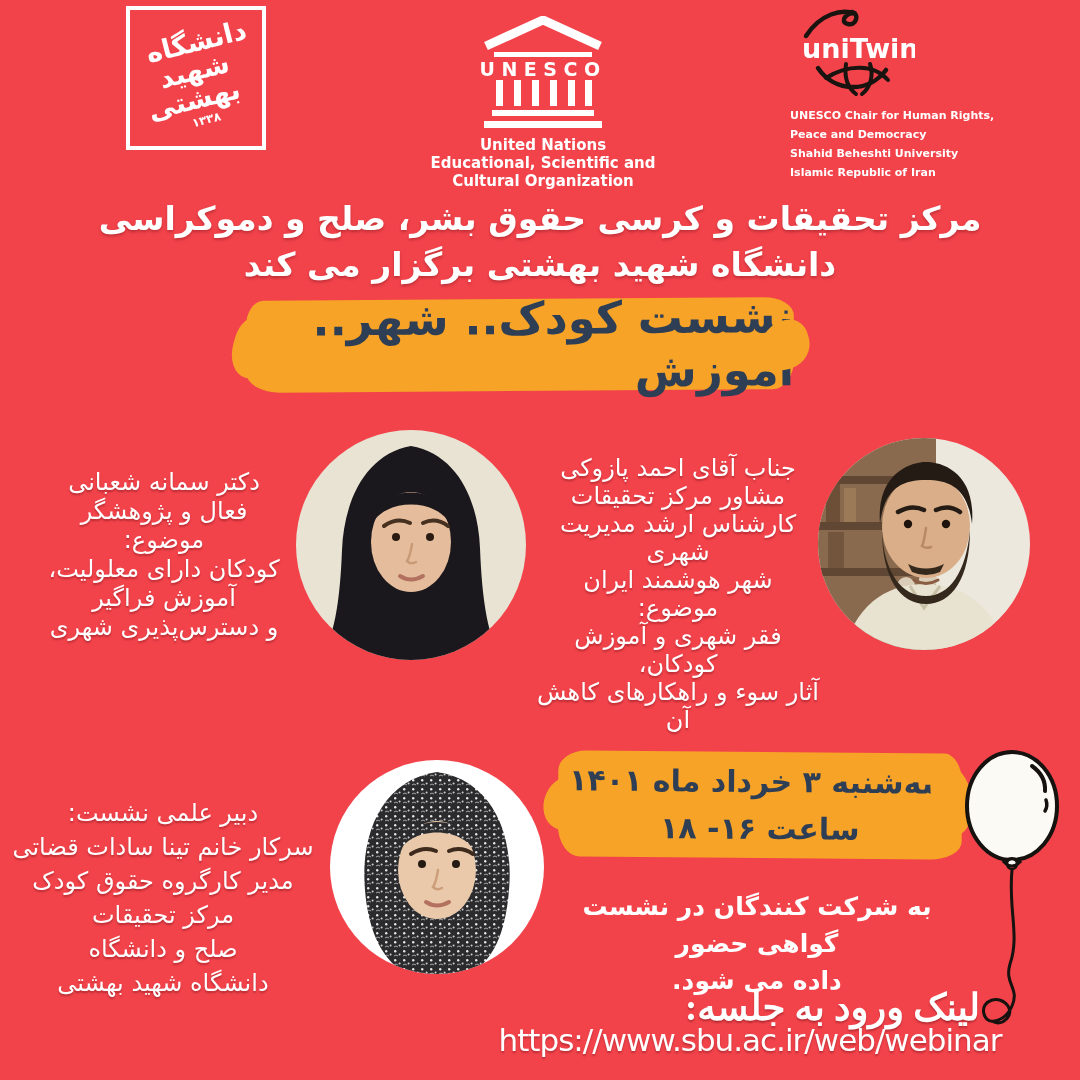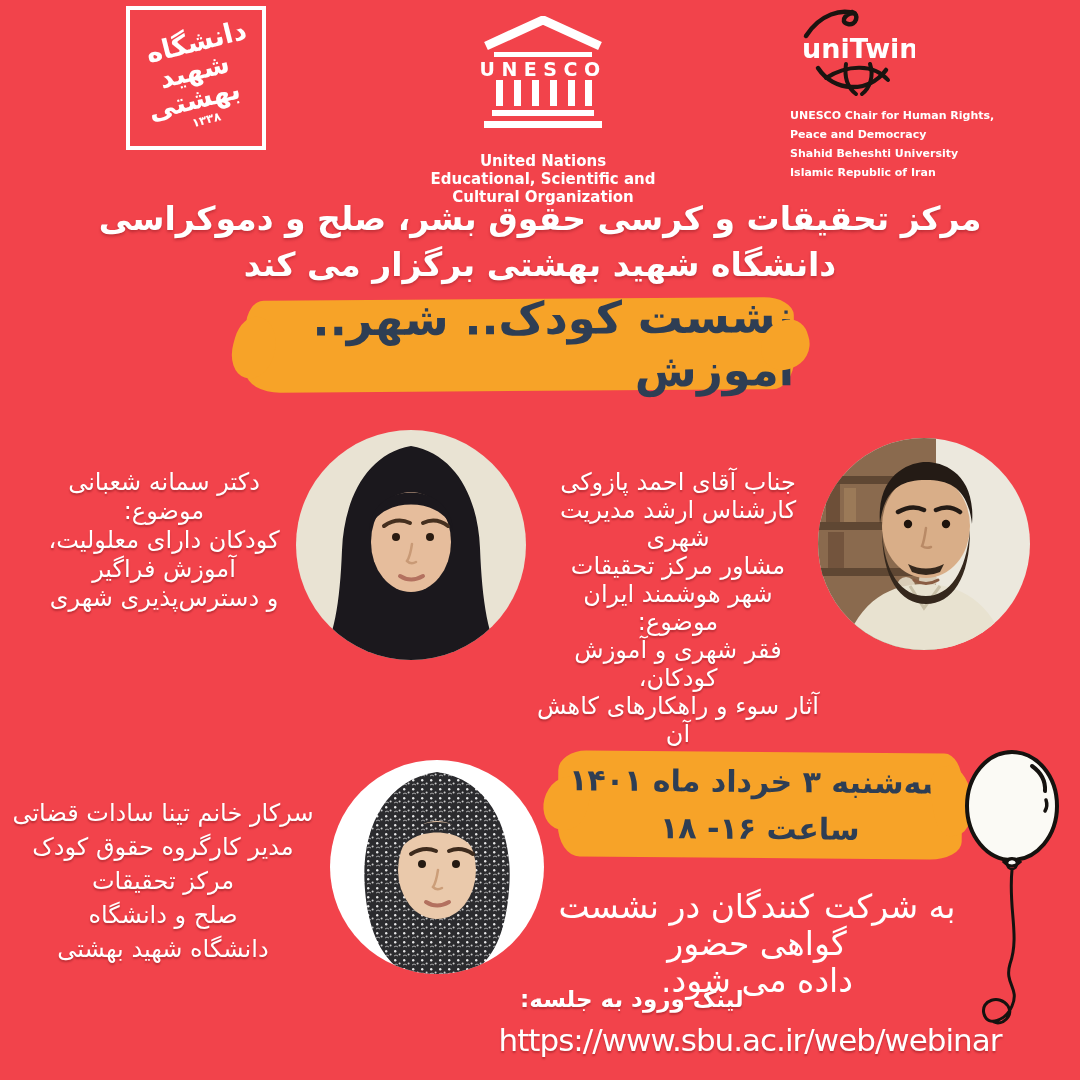--- a/index.html
+++ b/index.html
@@ -17,21 +17,21 @@
     font-family:"DejaVu Sans",sans-serif;
   }
   
   .sbu-box{position:absolute;left:126px;top:6px;width:140px;height:144px;border:4px solid var(--text-white);}
   .sbu-inner{position:absolute;inset:0;display:flex;flex-direction:column;align-items:center;justify-content:center;transform:rotate(-14deg);color:var(--text-white);font-weight:bold;}
   .sbu-line{font-size:27px;line-height:28px;}
   .sbu-line.l1{margin-left:18px;}
   .sbu-line.l3{margin-right:14px;}
   .sbu-year{font-size:12px;line-height:12px;margin-top:2px;font-weight:bold;}
   .unesco-block{position:absolute;left:428px;top:16px;width:230px;text-align:center;color:var(--text-white);}
-  .unesco-caption{font-size:15px;line-height:18px;font-weight:bold;margin-top:18px;}
+  .unesco-caption{font-size:15px;line-height:18px;font-weight:bold;margin-top:2px;}
   .unitwin-block{position:absolute;left:790px;top:6px;width:282px;color:var(--text-white);}
   .unitwin-caption{font-size:11px;line-height:19px;font-weight:bold;margin-top:4px;}
   
   .intro{position:absolute;left:0;right:0;top:196px;text-align:center;color:var(--text-white);
     font-weight:bold;font-size:33px;line-height:46px;text-shadow:0 2px 3px rgba(110,15,20,.35);}
   
   .brush{position:absolute;background:var(--brush);}
   .brush::before,.brush::after{content:"";position:absolute;background:var(--brush);}
   .title-brush{left:246px;top:299px;width:548px;height:92px;transform:rotate(-.4deg);
     border-radius:18px 30px 22px 34px/26px 18px 30px 20px;}
@@ -42,26 +42,26 @@
   .date-brush{left:558px;top:752px;width:404px;height:106px;transform:rotate(.5deg);
     border-radius:28px 18px 32px 22px/20px 30px 18px 32px;}
   .date-brush::before{left:-14px;top:26px;width:44px;height:54px;border-radius:55% 45% 50% 50%;transform:rotate(14deg);}
   .date-brush::after{right:-10px;top:12px;width:40px;height:70px;border-radius:45% 55% 60% 40%;transform:rotate(-10deg);}
   .date-text{position:absolute;inset:0;display:flex;flex-direction:column;align-items:center;justify-content:center;
     color:var(--heading-text);font-weight:bold;font-size:30px;line-height:47px;}
   
   .block{position:absolute;text-align:center;color:var(--text-white);font-weight:normal;
     text-shadow:0 2px 2px rgba(110,15,20,.4);}
   .speaker-left{left:18px;top:468px;width:292px;font-size:24px;line-height:29px;}
-  .speaker-right{left:532px;top:468px;width:292px;font-size:24px;line-height:28px;}
+  .speaker-right{left:532px;top:454px;width:292px;font-size:24px;line-height:28px;}
   .moderator{left:12px;top:796px;width:302px;font-size:24px;line-height:34px;}
   .certificate{position:absolute;left:545px;top:888px;width:424px;text-align:center;
-    color:var(--text-white);font-size:33px;line-height:37px;font-weight:normal;}
-  .link-label{position:absolute;left:520px;top:986px;width:460px;text-align:left;
-    color:var(--text-white);font-weight:bold;font-size:23px;text-shadow:0 2px 2px rgba(110,15,20,.4);}
+    color:var(--text-white);font-size:25px;line-height:37px;font-weight:bold;}
+  .link-label{position:absolute;left:520px;top:986px;width:460px;text-align:right;
+    color:var(--text-white);font-weight:bold;font-size:37px;text-shadow:0 2px 2px rgba(110,15,20,.4);font-family:Liberation Serif, serif;}
   .link-url{position:absolute;left:450px;top:1022px;width:600px;text-align:center;direction:ltr;
     color:var(--text-white);font-weight:normal;font-size:31px;letter-spacing:-1px;text-shadow:0 2px 2px rgba(110,15,20,.4);}
   
   .photo{position:absolute;}
   .photo1{left:296px;top:430px;}
   .photo2{left:818px;top:438px;}
   .photo3{left:330px;top:760px;}
   .balloon{position:absolute;left:950px;top:740px;}
   .rtl{direction:rtl;}
 </style>
@@ -121,20 +121,21 @@
     <div>مرکز تحقیقات و کرسی حقوق بشر، صلح و دموکراسی</div>
     <div>دانشگاه شهید بهشتی برگزار می کند</div>
   </div>
 
   <div class="brush title-brush">
     <div class="title-text rtl">نشست کودک.. شهر.. آموزش</div>
   </div>
 
   <div class="block speaker-left rtl">
     <div>دکتر سمانه شعبانی</div>
+    <div>فعال و پژوهشگر</div>
     <div>موضوع:</div>
     <div>کودکان دارای معلولیت،</div>
     <div>آموزش فراگیر</div>
     <div>و دسترس‌پذیری شهری</div>
   </div>
 
   <svg class="photo photo1" width="230" height="230" viewBox="0 0 230 230">
     <defs>
         <clipPath id="c1">
           <circle cx="115" cy="115" r="115"></circle>
@@ -149,22 +150,22 @@
       <path d="M127,93 q13,-6 25,3" stroke="#46301f" stroke-width="4" fill="none" stroke-linecap="round"></path>
       <circle cx="100" cy="107" r="4" fill="#2a1c12"></circle>
       <circle cx="134" cy="107" r="4" fill="#2a1c12"></circle>
       <path d="M116,114 q-2,13 -5,17 q4,4 9,1" stroke="#c99a76" stroke-width="2.5" fill="none" stroke-linecap="round"></path>
       <path d="M104,146 q11,7 23,0" stroke="#b3715f" stroke-width="4" fill="none" stroke-linecap="round"></path>
     </g>
   </svg>
 
   <div class="block speaker-right rtl">
     <div>جناب آقای احمد پازوکی</div>
+    <div>مشاور مرکز تحقیقات</div>
     <div>کارشناس ارشد مدیریت شهری</div>
-    <div>مشاور مرکز تحقیقات</div>
     <div>شهر هوشمند ایران</div>
     <div>موضوع:</div>
     <div>فقر شهری و آموزش کودکان،</div>
     <div>آثار سوء و راهکارهای کاهش آن</div>
   </div>
 
   <svg class="photo photo2" width="212" height="212" viewBox="0 0 212 212">
     <defs>
         <clipPath id="c2">
           <circle cx="106" cy="106" r="106"></circle>
@@ -191,20 +192,21 @@
       <path d="M80,74 q14,-8 26,-2" stroke="#241b15" stroke-width="4.5" fill="none" stroke-linecap="round"></path>
       <path d="M118,72 q13,-6 24,2" stroke="#241b15" stroke-width="4.5" fill="none" stroke-linecap="round"></path>
       <circle cx="90" cy="86" r="4.2" fill="#1e140d"></circle>
       <circle cx="128" cy="86" r="4.2" fill="#1e140d"></circle>
       <path d="M108,90 q-2,14 -4,18 q4,3 9,1" stroke="#b98a66" stroke-width="2.5" fill="none" stroke-linecap="round"></path>
       <path d="M96,142 q12,7 24,0" stroke="#8a5d43" stroke-width="3" fill="none" stroke-linecap="round"></path>
     </g>
   </svg>
 
   <div class="block moderator rtl">
+    <div>دبیر علمی نشست:</div>
     <div>سرکار خانم تینا سادات قضاتی</div>
     <div>مدیر کارگروه حقوق کودک</div>
     <div>مرکز تحقیقات</div>
     <div>صلح و دانشگاه</div>
     <div>دانشگاه شهید بهشتی</div>
   </div>
 
   <svg class="photo photo3" width="214" height="214" viewBox="0 0 214 214">
     <defs>
       <clipPath id="c3">

